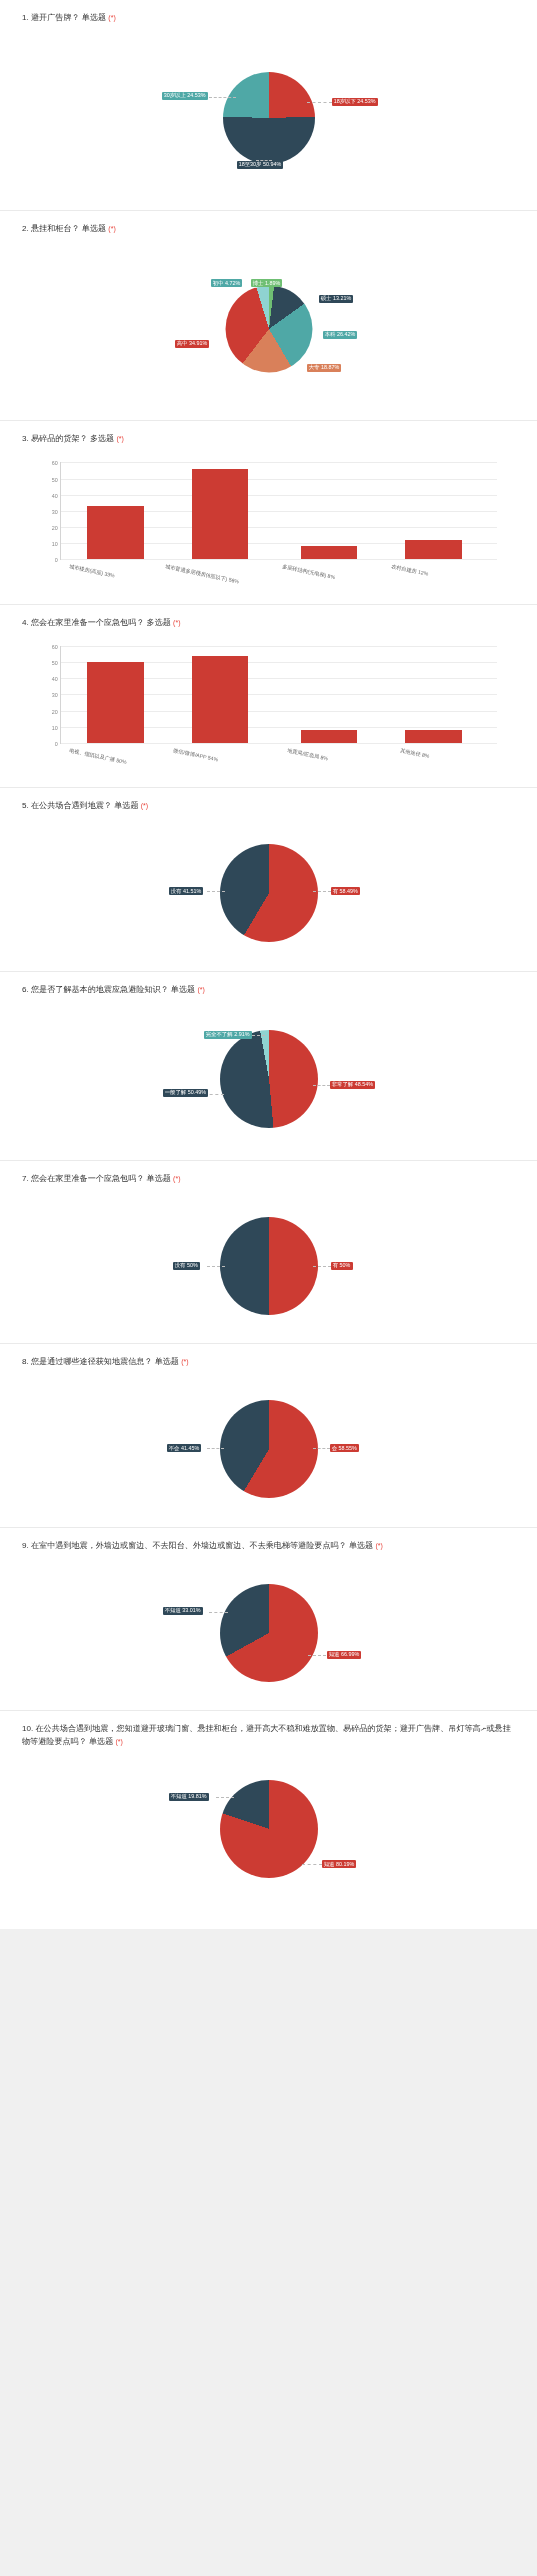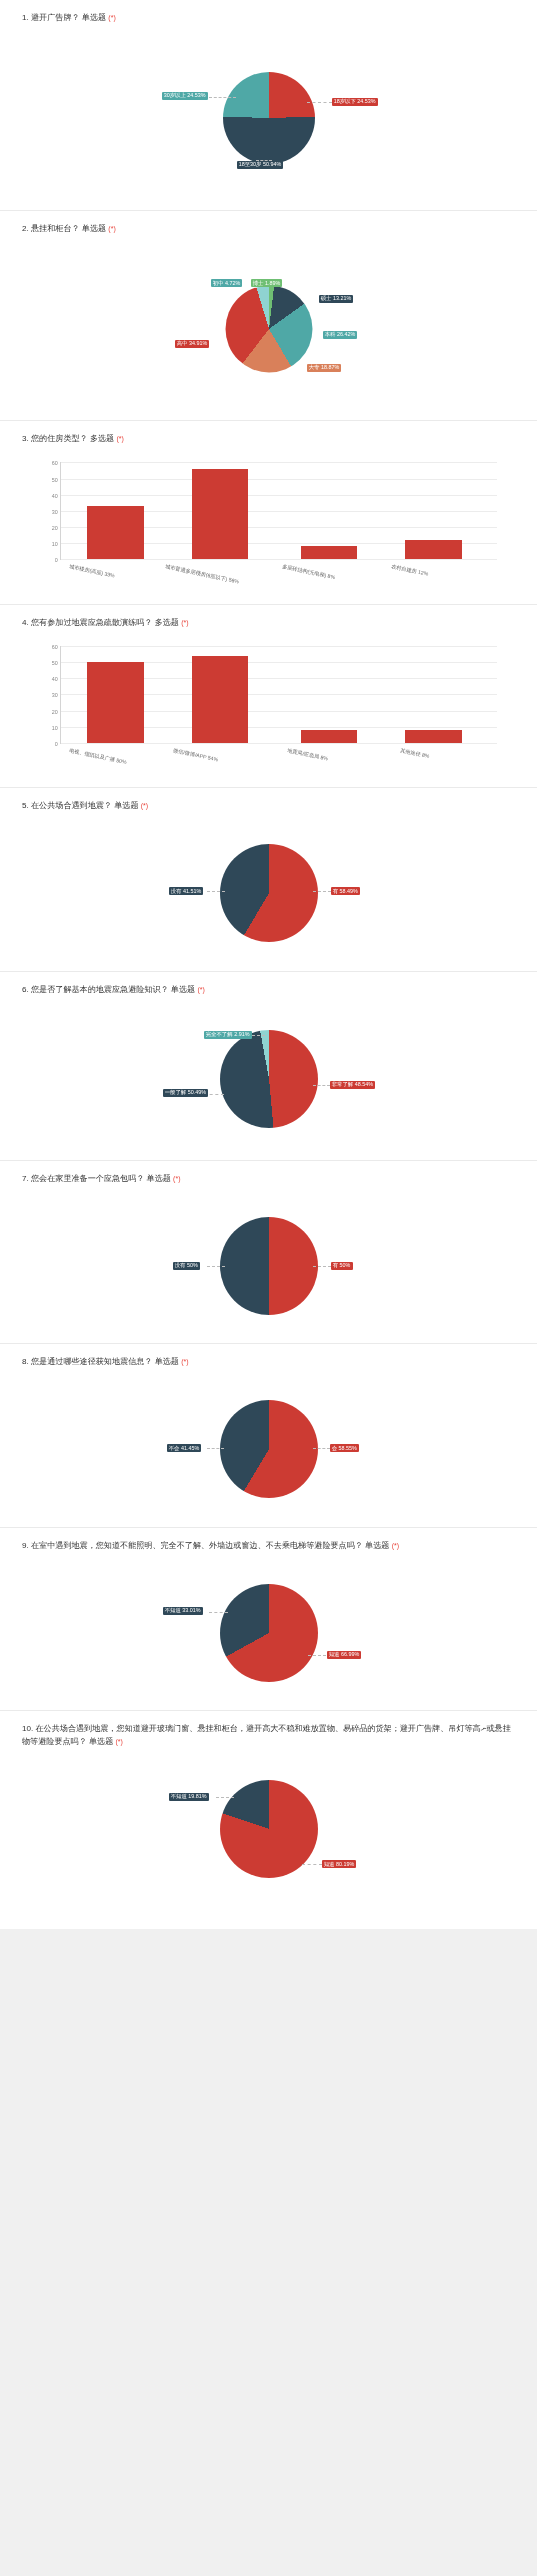--- a/index.html
+++ b/index.html
@@ -176,21 +176,21 @@
         <div class="pie-label teal" style="left:83px;top:31.5px;">
           <span class="val">初中  4.72%</span>
         </div>
       </div>
     </div>
   </section>
 
   <section class="q-block">
     <div class="q-title">
       <span>3</span>.
-      <span>您的住房类型？ 多选题</span>
+      <span>易碎品的货架？ 多选题</span>
       <span class="req">(*)</span>
     </div>
     <div class="chart-area">
       <div class="bar-chart">
         <div class="bar-plot">
           <div class="grid-line" style="top:0%;">
               <span class="y-tick">60</span>
             </div>
           <div class="grid-line" style="top:16.67%;">
               <span class="y-tick">50</span>
@@ -221,21 +221,21 @@
           <span class="bar-x-label" style="left:51%;">多层砖结构(无电梯) 8%</span>
           <span class="bar-x-label" style="left:76%;">农村自建房 12%</span>
         </div>
       </div>
     </div>
   </section>
 
   <section class="q-block">
     <div class="q-title">
       <span>4</span>.
-      <span>您有参加过地震应急疏散演练吗？ 多选题</span>
+      <span>您会在家里准备一个应急包吗？ 多选题</span>
       <span class="req">(*)</span>
     </div>
     <div class="chart-area">
       <div class="bar-chart">
         <div class="bar-plot">
           <div class="grid-line" style="top:0%;">
               <span class="y-tick">60</span>
             </div>
           <div class="grid-line" style="top:16.67%;">
               <span class="y-tick">50</span>
@@ -354,21 +354,21 @@
         <div class="pie-label dark" style="left:39px;top:63px;">
           <span class="val">不会  41.45%</span>
         </div>
       </div>
     </div>
   </section>
 
   <section class="q-block">
     <div class="q-title">
       <span>9</span>.
-      <span>在室中遇到地震，您知道不能照明、完全不了解、外墙边或窗边、不去乘电梯等避险要点吗？ 单选题</span>
+      <span>在室中遇到地震，外墙边或窗边、不去阳台、外墙边或窗边、不去乘电梯等避险要点吗？ 单选题</span>
       <span class="req">(*)</span>
     </div>
     <div class="chart-area">
       <div class="pie-wrap" style="height:136px;">
         <div class="pie" style="width:98px;height:98px;background:conic-gradient(#cc3b33 0 66.99%, #2f4858 66.99% 100%);"></div>
         <div class="lead" style="left:180px;top:90px;width:18.5px;"></div>
         <div class="pie-label" style="left:199px;top:86px;">
           <span class="val">知道  66.99%</span>
         </div>
         <div class="lead" style="left:81px;top:47px;width:19.5px;"></div>

